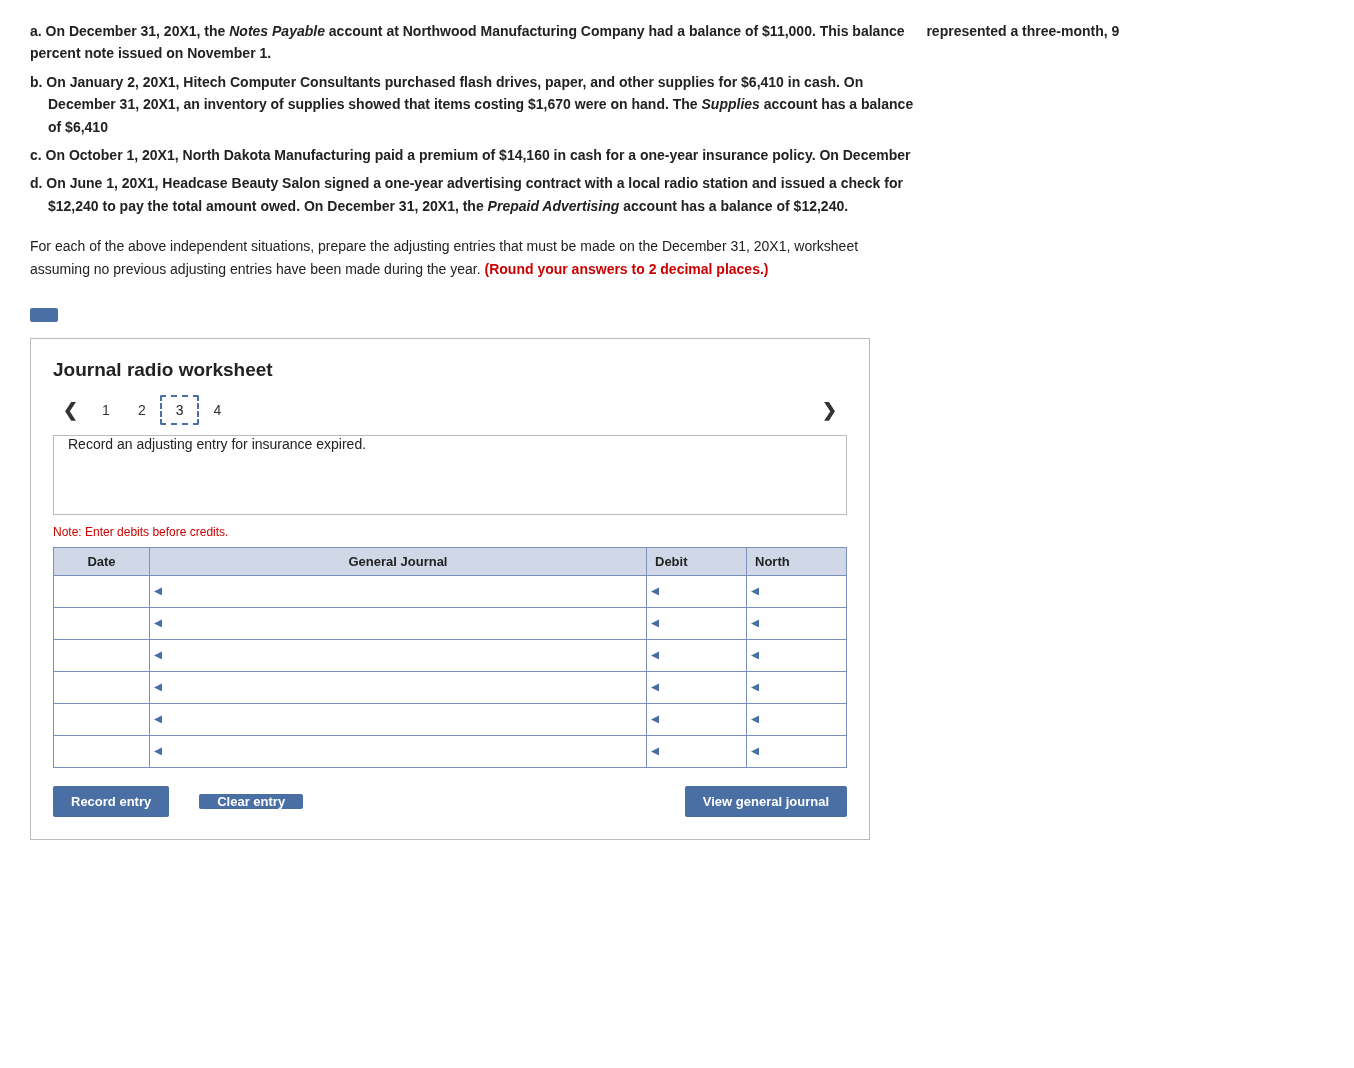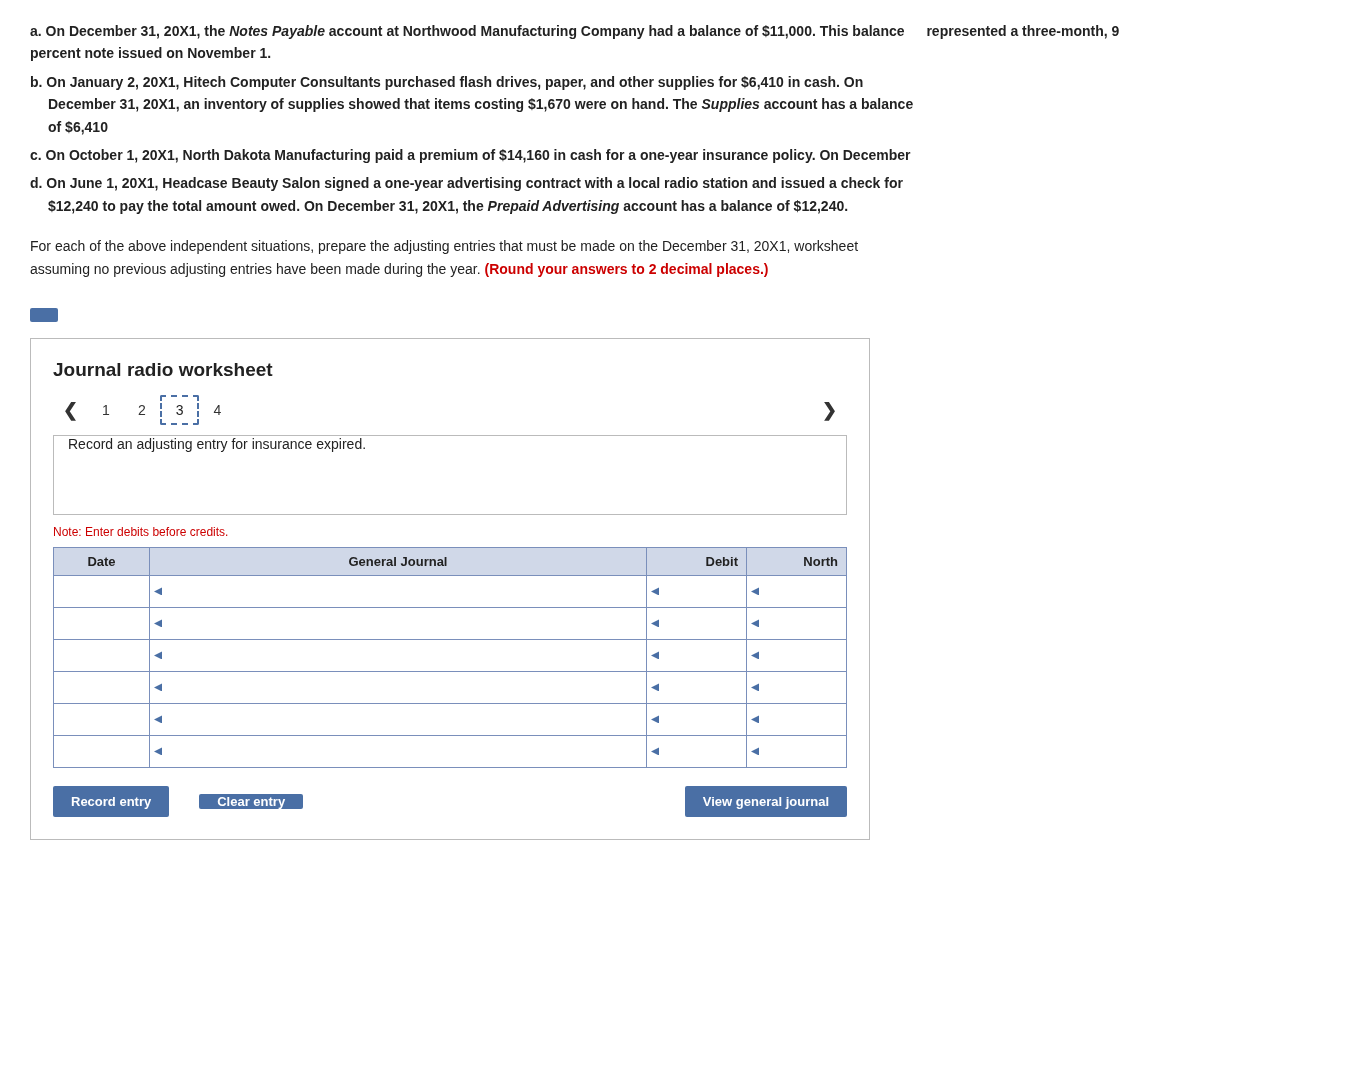--- a/index.html
+++ b/index.html
@@ -106,21 +106,21 @@
     .journal-table th {
       background: #d0d8e8;
       border: 1px solid #7a8fbb;
       padding: 6px 8px;
       font-size: 13px;
       font-weight: bold;
       text-align: center;
     }
     .journal-table th.date-col { width: 96px; text-align: center; }
     .journal-table th.journal-col { text-align: center; }
-    .journal-table th.amount-col { width: 100px; text-align: right; }
+    .journal-table th.amount-col { width: 100px; text-align: left; }
     .journal-table td {
       border: 1px solid #7a8fbb;
       padding: 0;
       height: 32px;
       vertical-align: middle;
     }
     .journal-table td.date-cell {
       padding: 4px 6px;
       font-size: 13px;
       vertical-align: top;

